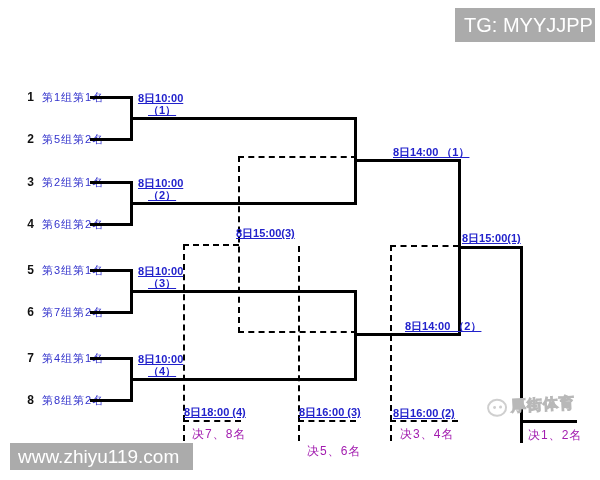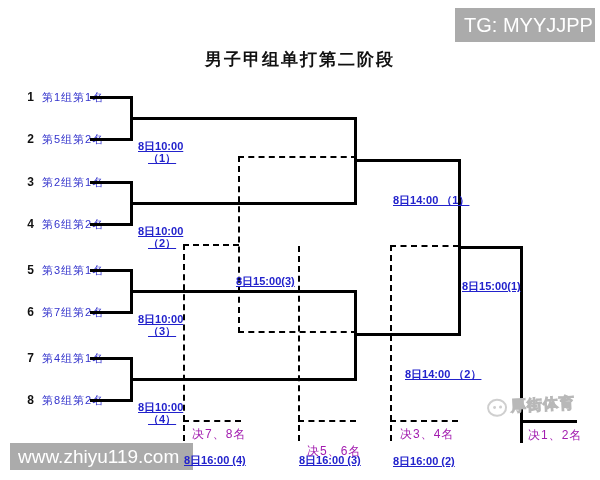--- a/index.html
+++ b/index.html
@@ -9,21 +9,21 @@
   }
   .title{
     position:absolute;left:0;top:48px;width:600px;text-align:center;
     font-family:"Liberation Serif","DejaVu Serif",serif;
     font-size:17px;font-weight:bold;color:#111;letter-spacing:2px;
   }
   .seed{position:absolute;width:16px;text-align:right;font-size:12px;font-weight:bold;color:#111;}
   .ename{position:absolute;font-size:11px;color:#3333cc;letter-spacing:1px;white-space:nowrap;}
   .mlabel{
     position:absolute;font-size:11px;font-weight:600;color:#2222cc;
-    text-decoration:underline;line-height:12px;white-space:nowrap;margin-top:48px;
+    text-decoration:underline;line-height:12px;white-space:nowrap;
   }
   .mlabel .l2{display:block;padding-left:10px;}
   .place{position:absolute;font-size:12px;color:#a21caf;white-space:nowrap;letter-spacing:1px;}
   .sh{position:absolute;height:3px;background:#000;}
   .sv{position:absolute;width:3px;background:#000;}
   .dh{position:absolute;height:0;border-top:2px dashed #000;}
   .dv{position:absolute;width:0;border-left:2px dashed #000;}
   .graybox{
     position:absolute;background:#ababab;color:#fff;display:flex;align-items:center;
     white-space:nowrap;
@@ -53,21 +53,20 @@
 
 <div id="canvas">
 
   <div class="graybox tr">
     <span>TG: MYYJJPP</span>
   </div>
   <div class="graybox bl">
     <span>www.zhiyu119.com</span>
   </div>
 
-  <div class="title">男子甲组单打第二阶段</div>
 
   <div class="seed" style="left:18px;top:90px;">1</div>
   <div class="ename" style="left:42px;top:90px;">第1组第1名</div>
   <div class="seed" style="left:18px;top:132px;">2</div>
   <div class="ename" style="left:42px;top:132px;">第5组第2名</div>
   <div class="seed" style="left:18px;top:175px;">3</div>
   <div class="ename" style="left:42px;top:175px;">第2组第1名</div>
   <div class="seed" style="left:18px;top:217px;">4</div>
   <div class="ename" style="left:42px;top:217px;">第6组第2名</div>
   <div class="seed" style="left:18px;top:263px;">5</div>
@@ -136,21 +135,21 @@
     <span>8日10:00</span>
     <span class="l2">（4）</span>
   </div>
 
   <div class="mlabel" style="left:393px;top:146px;">8日14:00 （1）</div>
   <div class="mlabel" style="left:389px;top:320px;padding-left:16px;">8日14:00 （2）</div>
 
   <div class="mlabel" style="left:462px;top:232px;">8日15:00(1)</div>
   <div class="mlabel" style="left:236px;top:227px;">8日15:00(3)</div>
 
-  <div class="mlabel" style="left:184px;top:406px;">8日16:00 (4)</div>
+  <div class="mlabel" style="left:184px;top:406px;">8日18:00 (4)</div>
   <div class="mlabel" style="left:299px;top:406px;">8日16:00 (3)</div>
   <div class="mlabel" style="left:393px;top:407px;">8日16:00 (2)</div>
 
   <div class="place" style="left:192px;top:426px;">决7、8名</div>
   <div class="place" style="left:307px;top:443px;">决5、6名</div>
   <div class="place" style="left:400px;top:426px;">决3、4名</div>
   <div class="place" style="left:528px;top:427px;">决1、2名</div>
 
   <div class="logo">
     <span class="ring"></span>

